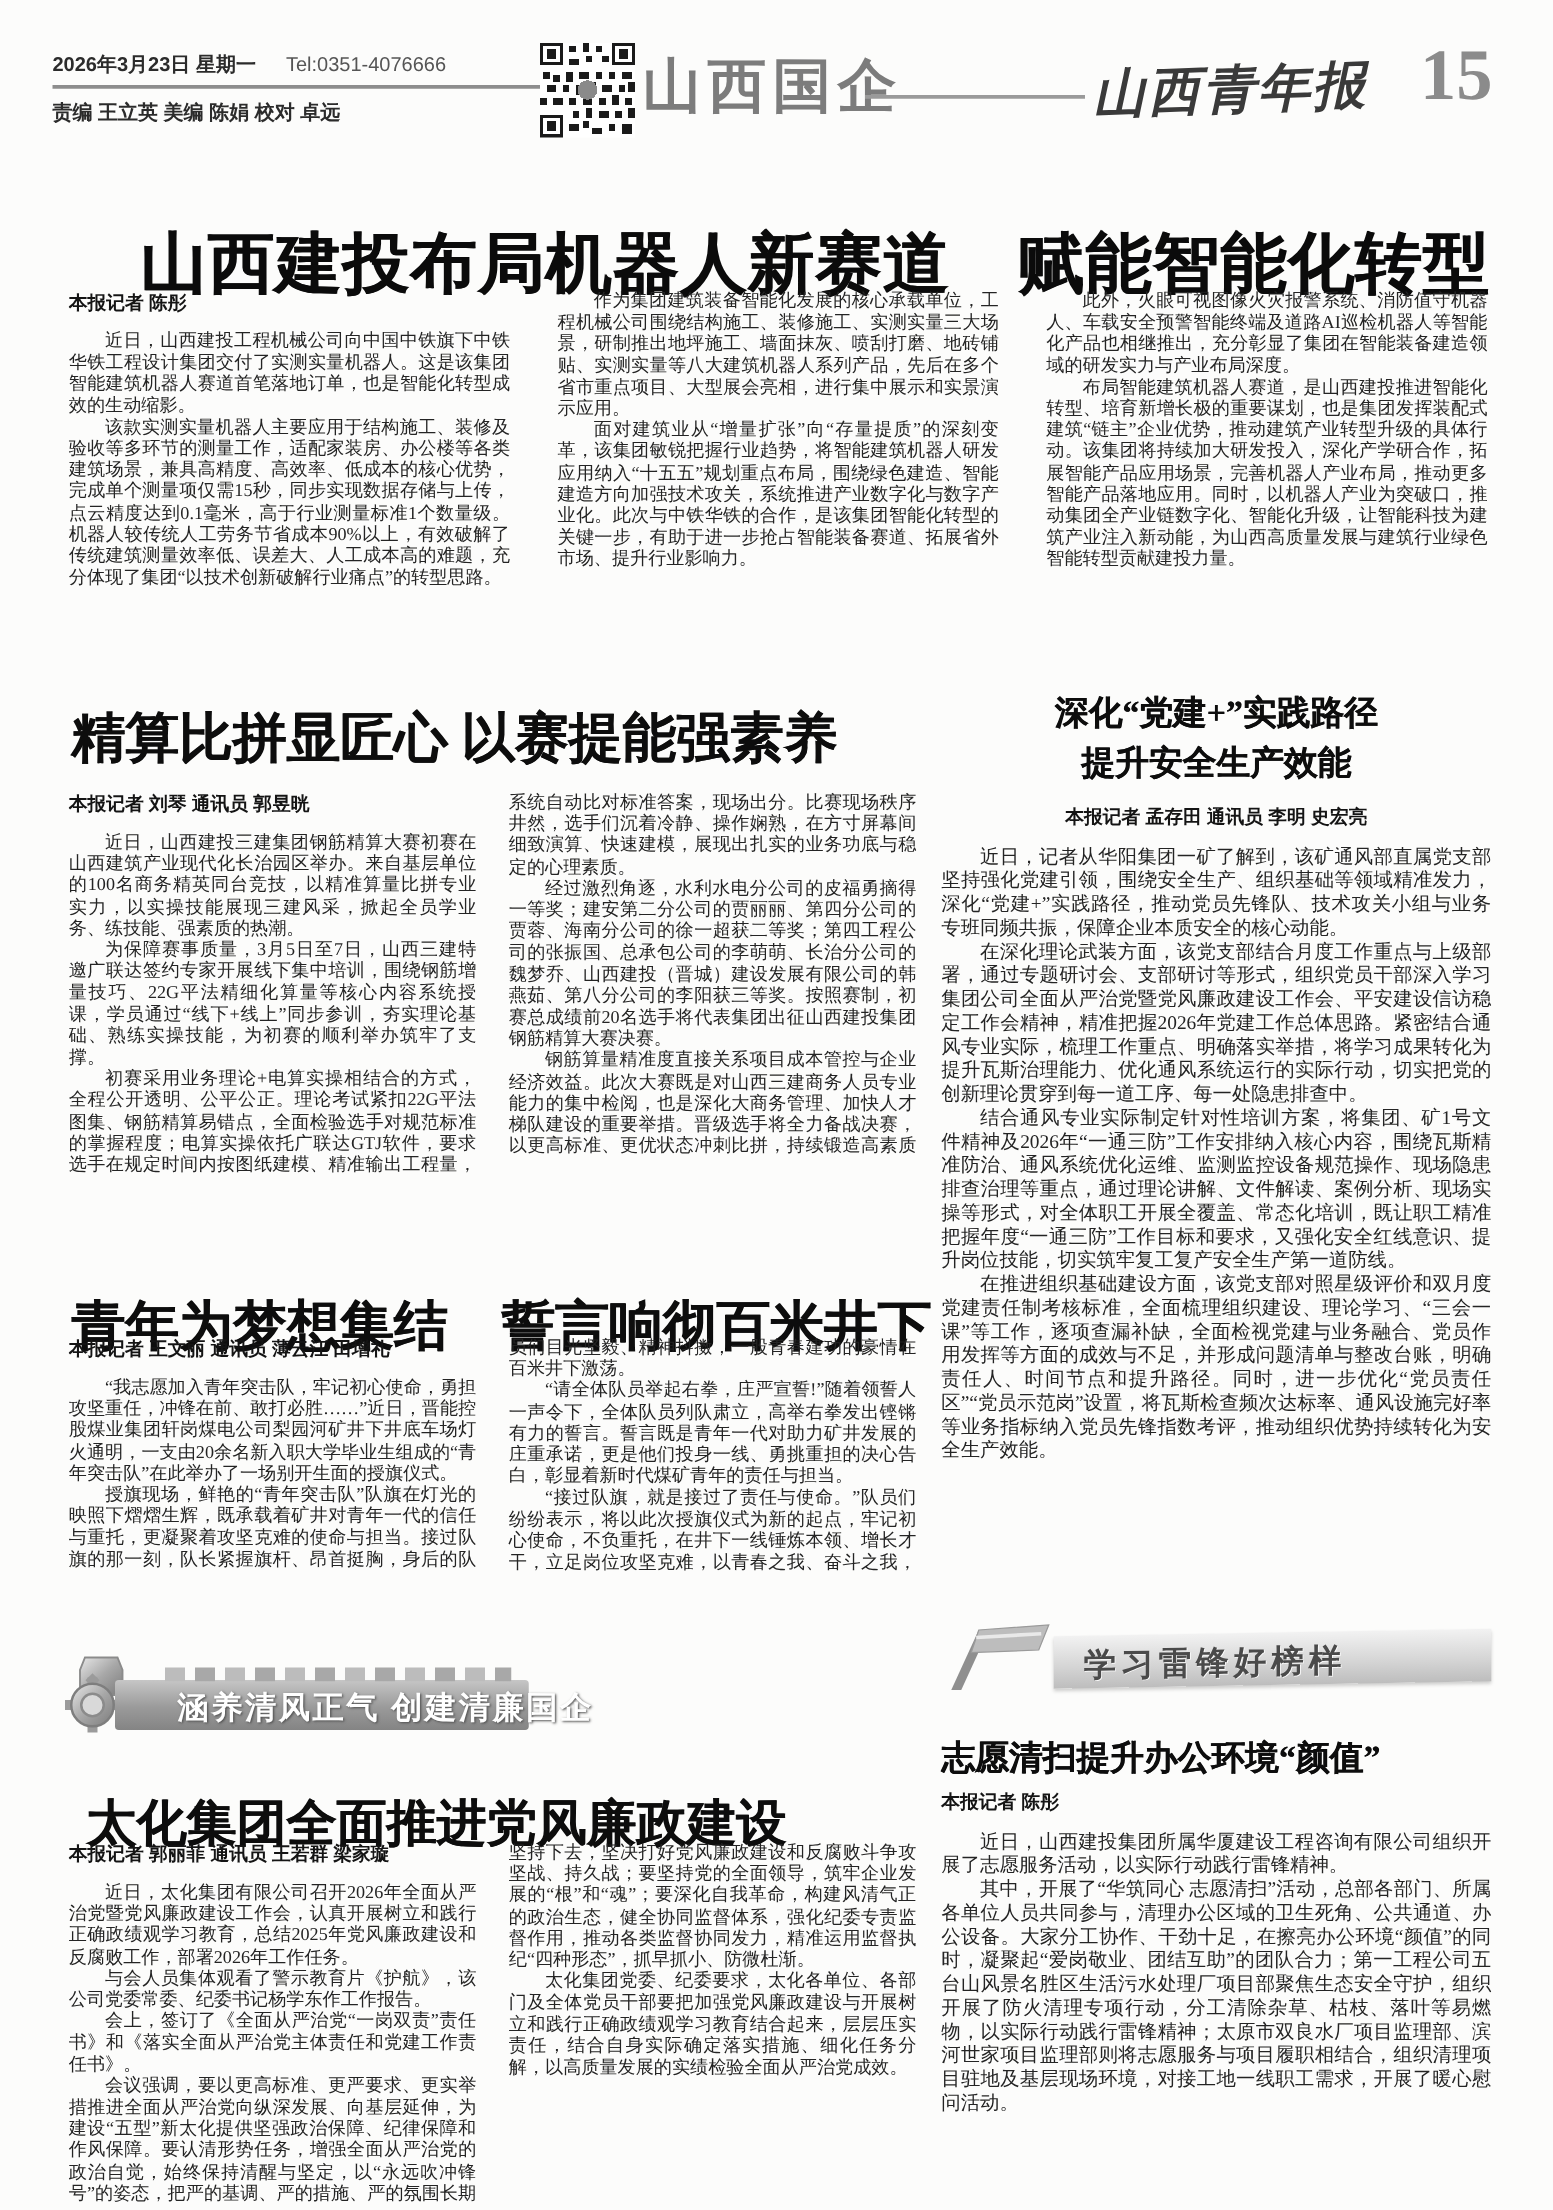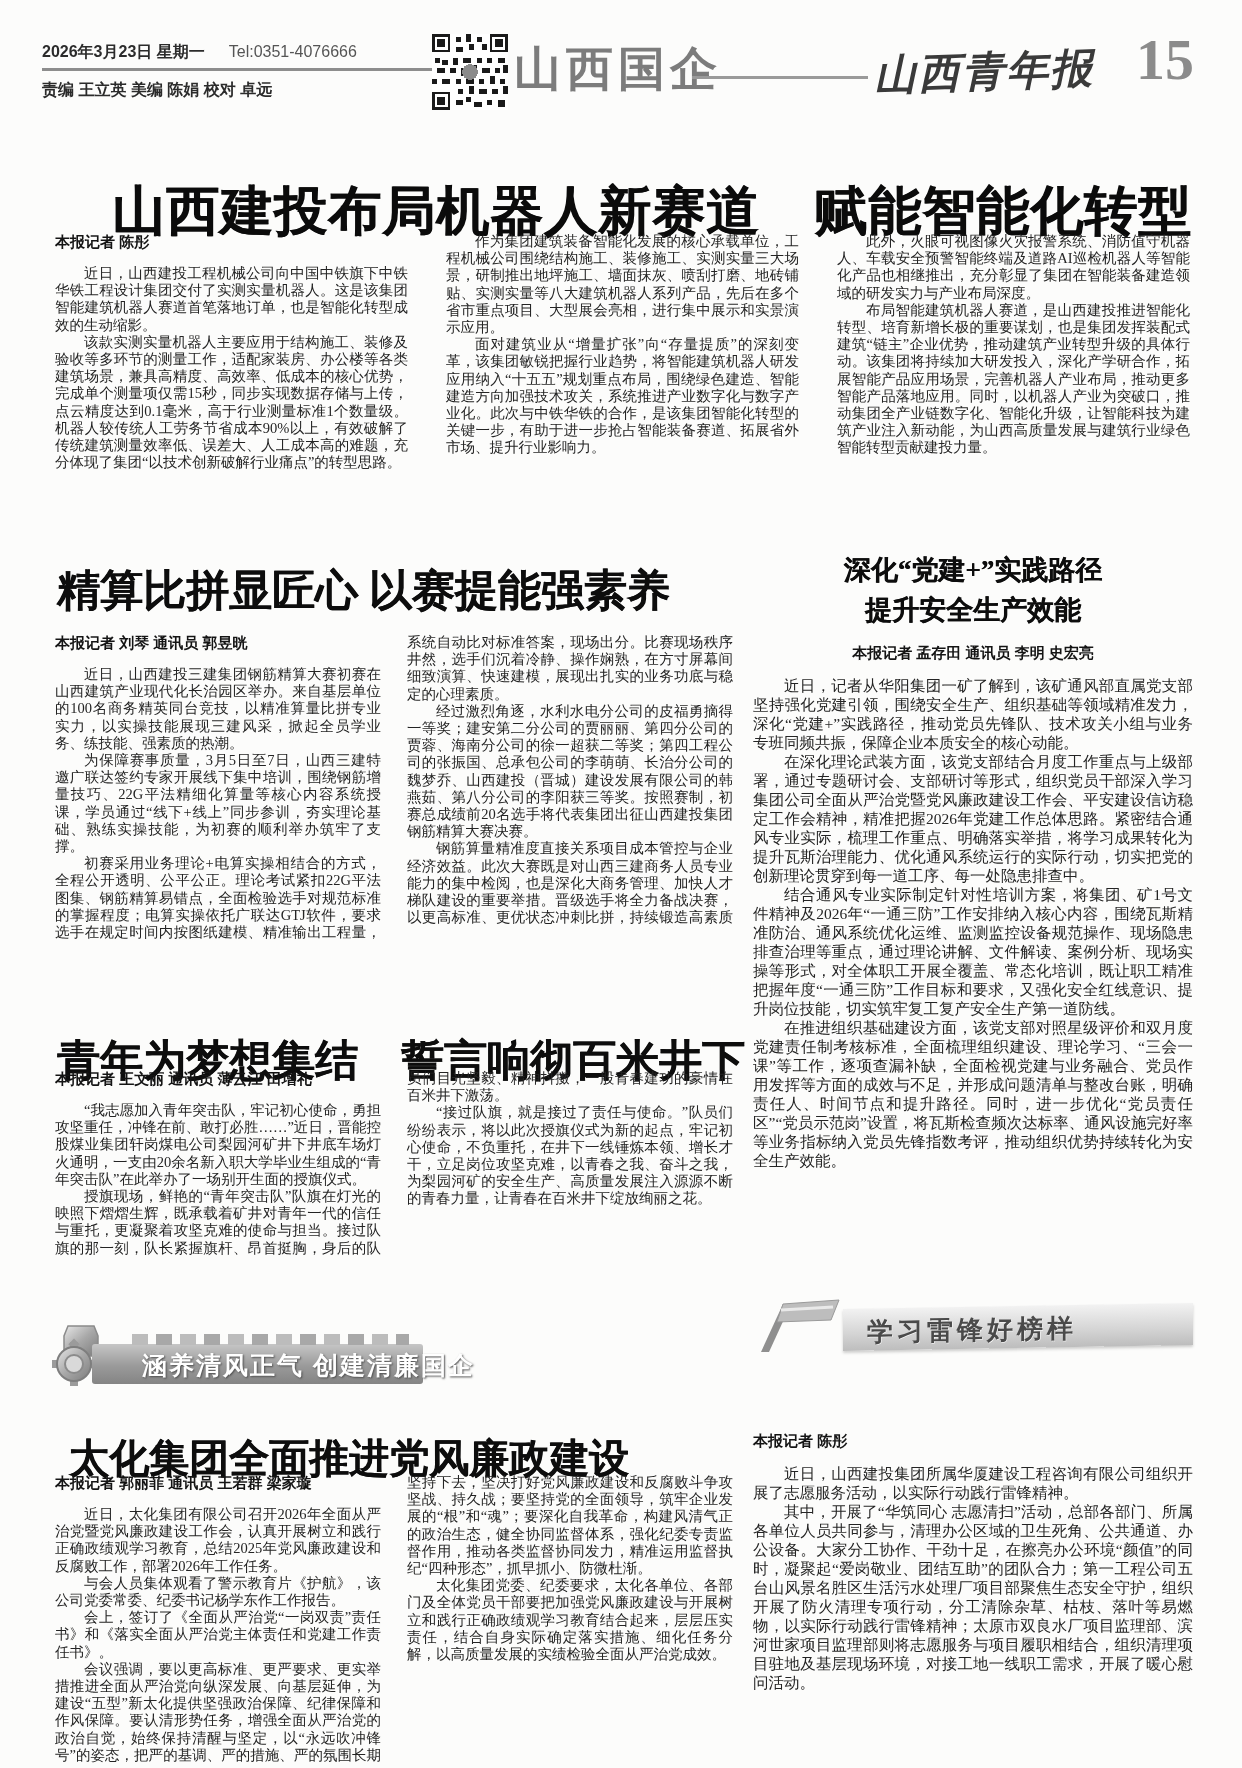--- a/index.html
+++ b/index.html
@@ -173,20 +173,21 @@
       <p class="para">在深化理论武装方面，该党支部结合月度工作重点与上级部署，通过专题研讨会、支部研讨等形式，组织党员干部深入学习集团公司全面从严治党暨党风廉政建设工作会、平安建设信访稳定工作会精神，精准把握2026年党建工作总体思路。紧密结合通风专业实际，梳理工作重点、明确落实举措，将学习成果转化为提升瓦斯治理能力、优化通风系统运行的实际行动，切实把党的创新理论贯穿到每一道工序、每一处隐患排查中。</p>
       <p class="para">结合通风专业实际制定针对性培训方案，将集团、矿1号文件精神及2026年“一通三防”工作安排纳入核心内容，围绕瓦斯精准防治、通风系统优化运维、监测监控设备规范操作、现场隐患排查治理等重点，通过理论讲解、文件解读、案例分析、现场实操等形式，对全体职工开展全覆盖、常态化培训，既让职工精准把握年度“一通三防”工作目标和要求，又强化安全红线意识、提升岗位技能，切实筑牢复工复产安全生产第一道防线。</p>
       <p class="para">在推进组织基础建设方面，该党支部对照星级评价和双月度党建责任制考核标准，全面梳理组织建设、理论学习、“三会一课”等工作，逐项查漏补缺，全面检视党建与业务融合、党员作用发挥等方面的成效与不足，并形成问题清单与整改台账，明确责任人、时间节点和提升路径。同时，进一步优化“党员责任区”“党员示范岗”设置，将瓦斯检查频次达标率、通风设施完好率等业务指标纳入党员先锋指数考评，推动组织优势持续转化为安全生产效能。</p>
     </div>
 
   <h2 class="abs h2-left" style="left:57px; top:996px;text-align:center;">青年为梦想集结　誓言响彻百米井下</h2>
   <div class="abs colbox cols-2 body-sm" style="left:55px; top:1070px; width:678px; height:212px;">
     <p class="byline">本报记者 王文丽 通讯员 薄云江 田增礼</p>
   <p class="para">“我志愿加入青年突击队，牢记初心使命，勇担攻坚重任，冲锋在前、敢打必胜……”近日，晋能控股煤业集团轩岗煤电公司梨园河矿井下井底车场灯火通明，一支由20余名新入职大学毕业生组成的“青年突击队”在此举办了一场别开生面的授旗仪式。</p>
       <p class="para">授旗现场，鲜艳的“青年突击队”队旗在灯光的映照下熠熠生辉，既承载着矿井对青年一代的信任与重托，更凝聚着攻坚克难的使命与担当。接过队旗的那一刻，队长紧握旗杆、昂首挺胸，身后的队员们目光坚毅、精神抖擞，一股青春建功的豪情在百米井下激荡。</p>
+      <p class="para">“请全体队员举起右拳，庄严宣誓!”随着领誓人一声令下，全体队员列队肃立，高举右拳发出铿锵有力的誓言。誓言既是青年一代对助力矿井发展的庄重承诺，更是他们投身一线、勇挑重担的决心告白，彰显着新时代煤矿青年的责任与担当。</p>
       <p class="para">“接过队旗，就是接过了责任与使命。”队员们纷纷表示，将以此次授旗仪式为新的起点，牢记初心使命，不负重托，在井下一线锤炼本领、增长才干，立足岗位攻坚克难，以青春之我、奋斗之我，为梨园河矿的安全生产、高质量发展注入源源不断的青春力量，让青春在百米井下绽放绚丽之花。</p>
     </div>
 
   <div class="abs banner-int">
     <svg class="abs" style="left:0; top:0;" width="78" height="66" viewBox="0 0 78 66">
       <defs>
         <linearGradient id="met" x1="0" y1="0" x2="1" y2="1">
           <stop offset="0" stop-color="#e8e8e8"></stop>
             <stop offset="0.5" stop-color="#a8a8a8"></stop>
             <stop offset="1" stop-color="#7c7c7c"></stop>
@@ -225,19 +226,20 @@
     <svg class="abs" style="left:0; top:0;" width="100" height="58" viewBox="0 0 100 58">
       <path d="M8 54 L30 6 L38 6 L16 54 Z" fill="#8f8f8f"></path>
       <path d="M30 6 L86 2 L78 22 L24 24 Z" fill="#bdbdbd" stroke="#9a9a9a" stroke-width="1"></path>
       <path d="M28 12 L80 9" stroke="#e9e9e9" stroke-width="3" fill="none"></path>
     </svg>
     <div class="band">
       <span class="band-text">学习雷锋好榜样</span>
     </div>
   </div>
 
+  <h2 class="abs h2-small" style="left:753px; top:1366px;">志愿清扫提升办公环境“颜值”</h2>
   <div class="abs byline" style="left:753px; top:1432px;">本报记者 陈彤</div>
   <div class="abs colbox body-md" style="left:753px; top:1464px; width:440px; height:304px;">
       <p class="para">近日，山西建投集团所属华厦建设工程咨询有限公司组织开展了志愿服务活动，以实际行动践行雷锋精神。</p>
       <p class="para">其中，开展了“华筑同心 志愿清扫”活动，总部各部门、所属各单位人员共同参与，清理办公区域的卫生死角、公共通道、办公设备。大家分工协作、干劲十足，在擦亮办公环境“颜值”的同时，凝聚起“爱岗敬业、团结互助”的团队合力；第一工程公司五台山风景名胜区生活污水处理厂项目部聚焦生态安全守护，组织开展了防火清理专项行动，分工清除杂草、枯枝、落叶等易燃物，以实际行动践行雷锋精神；太原市双良水厂项目监理部、滨河世家项目监理部则将志愿服务与项目履职相结合，组织清理项目驻地及基层现场环境，对接工地一线职工需求，开展了暖心慰问活动。</p>
     </div>
 
 </div>
 
 </body></html>

